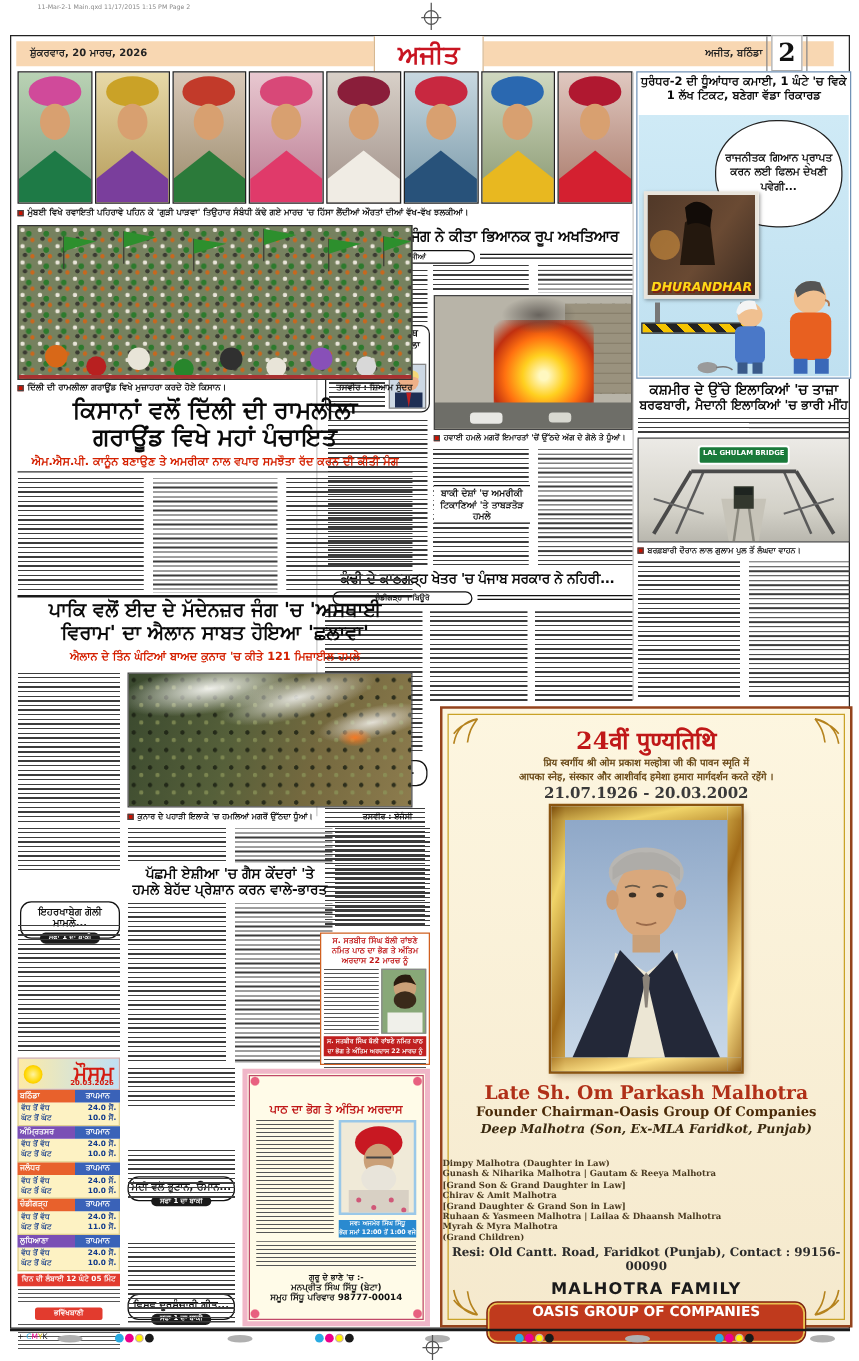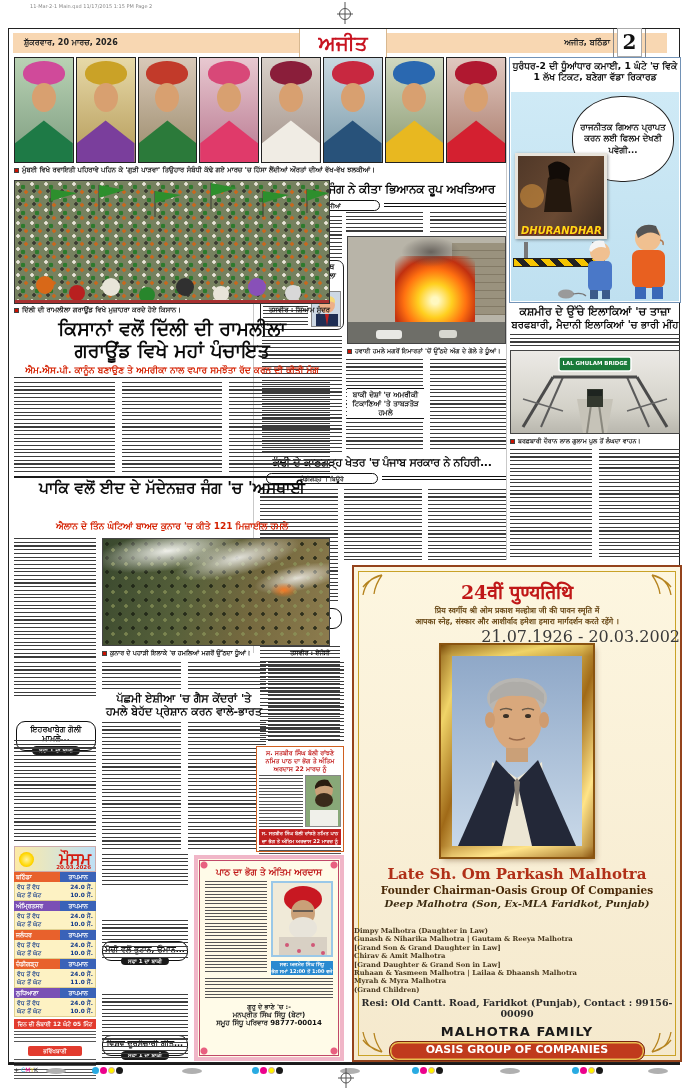--- a/index.html
+++ b/index.html
@@ -291,20 +291,21 @@
 <div class="abs hl red" style="left:14px;top:365px;width:316px;font-size:9px;border-bottom:1px solid #333;padding-bottom:2px">ਐਮ.ਐਸ.ਪੀ. ਕਾਨੂੰਨ ਬਣਾਉਣ ਤੇ ਅਮਰੀਕਾ ਨਾਲ ਵਪਾਰ ਸਮਝੌਤਾ ਰੱਦ ਕਰਨ ਦੀ ਕੀਤੀ ਮੰਗ</div>
 <div class="abs cols" style="left:14px;top:382px;width:316px;height:92px">
     <div class="gk"></div>
     <div class="gk"></div>
     <div class="gk"></div>
   </div>
 
 <div class="abs hr" style="left:14px;top:476px;width:316px;height:1.5px"></div>
 <div class="abs hl" style="left:14px;top:480px;width:316px;font-size:15.5px">
   <div>ਪਾਕਿ ਵਲੋਂ ਈਦ ਦੇ ਮੱਦੇਨਜ਼ਰ ਜੰਗ 'ਚ 'ਅਸਥਾਈ</div>
+  <div>ਵਿਰਾਮ' ਦਾ ਐਲਾਨ ਸਾਬਤ ਹੋਇਆ 'ਛਲਾਵਾ'</div>
 </div>
 <div class="abs hl red" style="left:14px;top:521px;width:316px;font-size:9px">ਐਲਾਨ ਦੇ ਤਿੰਨ ਘੰਟਿਆਂ ਬਾਅਦ ਕੁਨਾਰ 'ਚ ਕੀਤੇ 121 ਮਿਜ਼ਾਈਲ ਹਮਲੇ</div>
 <div class="abs gk" style="left:14px;top:538px;width:82px;height:120px"></div>
 <div class="abs" style="left:102px;top:538px;width:228px;height:108px;border:1px solid #444;background:linear-gradient(108deg,#39482e 0%,#56603a 38%,#75693f 66%,#8d7c4e 100%);overflow:hidden">
   <div style="position:absolute;inset:0;background-image:radial-gradient(circle at 4px 5px,rgba(25,30,18,.8) 1.5px,transparent 2px),radial-gradient(circle at 10px 11px,rgba(140,150,90,.7) 1.5px,transparent 2px);background-size:13px 14px"></div>
   <div style="position:absolute;left:-10px;top:-8px;width:150px;height:40px;background:radial-gradient(ellipse,rgba(248,248,244,.95),rgba(248,248,244,0) 70%);transform:rotate(-8deg)"></div>
   <div style="position:absolute;left:70px;top:2px;width:130px;height:34px;background:radial-gradient(ellipse,rgba(240,240,236,.9),rgba(240,240,236,0) 70%);transform:rotate(-14deg)"></div>
   <div style="position:absolute;left:150px;top:26px;width:90px;height:26px;background:radial-gradient(ellipse,rgba(244,242,238,.85),rgba(244,242,238,0) 70%);transform:rotate(-12deg)"></div>
   <div style="position:absolute;left:168px;top:44px;width:26px;height:14px;background:radial-gradient(ellipse,rgba(255,120,30,.9),rgba(255,120,30,0) 75%)"></div>
 </div>
@@ -425,21 +426,21 @@
   <div class="redband" style="width:54px;margin:3px auto 0;border-radius:2px">ਭਵਿੱਖਬਾਣੀ</div>
   <div class="gk2" style="height:22px;margin-top:3px"></div>
 </div>
 
 <div class="abs gk" style="left:102px;top:854px;width:86px;height:32px"></div>
 <div class="abs stub" style="left:102px;top:890px;width:86px"><span>ਮੋਦੀ ਵਲੋਂ ਭੂਟਾਨ, ਓਮਾਨ...</span><span class="tag">ਸਫਾ 1 ਦਾ ਬਾਕੀ</span></div>
 <div class="abs gk" style="left:102px;top:920px;width:86px;height:40px"></div>
 <div class="abs stub" style="left:102px;top:964px;width:86px"><span>ਵਿਸ਼ਵ ਦੂਰਸੰਚਾਰੀ ਗੀਤ...</span><span class="tag">ਸਫਾ 1 ਦਾ ਬਾਕੀ</span></div>
 <div class="abs gk" style="left:102px;top:994px;width:86px;height:64px"></div>
 
-<div class="abs floral" style="left:194px;top:855px;width:150px;height:206px;padding:8px 7px">
+<div class="abs floral" style="left:194px;top:855px;width:150px;height:206px;padding:24px 7px">
   <div style="font-size:9px;font-weight:bold;color:#c01818;text-align:center">ਪਾਠ ਦਾ ਭੋਗ ਤੇ ਅੰਤਿਮ ਅਰਦਾਸ</div>
   <div style="display:flex;gap:4px;margin-top:3px">
     <div class="gk2" style="flex:1;height:92px"></div>
     <div style="width:62px">
       <svg width="62" height="76" style="border:2px solid #9ac8e8;background:#f0ead8">
         <ellipse cx="30" cy="16" rx="19" ry="13" fill="#c81822"></ellipse>
         <ellipse cx="30" cy="30" rx="12" ry="13" fill="#caa078"></ellipse>
         <line x1="20" y1="28" x2="40" y2="28" stroke="#444" stroke-width="1.5"></line>
         <ellipse cx="30" cy="45" rx="14" ry="11" fill="#e8e4da"></ellipse>
         <rect x="6" y="54" width="48" height="22" fill="#d8d0c4"></rect>
@@ -471,21 +472,21 @@
   <svg class="abs" style="left:6px;bottom:6px;transform:scaleY(-1)" width="24" height="24">
       <path d="M22,2 C11,4 5,11 3,22 M22,2 C17,9 15,13 14,21 M22,2 C9,7 6,10 3,14" stroke="#b5831e" fill="none" stroke-width="1.3"></path>
     </svg>
   <svg class="abs" style="right:6px;bottom:6px;transform:scale(-1,-1)" width="24" height="24">
       <path d="M22,2 C11,4 5,11 3,22 M22,2 C17,9 15,13 14,21 M22,2 C9,7 6,10 3,14" stroke="#b5831e" fill="none" stroke-width="1.3"></path>
     </svg>
 
   <div class="abs serif" style="left:0;top:12px;width:100%;text-align:center;font-size:19px;font-weight:bold;color:#c01818">24वीं पुण्यतिथि</div>
   <div class="abs" style="left:0;top:38px;width:100%;text-align:center;font-size:7.8px;color:#6a4a18;font-weight:bold">प्रिय स्वर्गीय श्री ओम प्रकाश मल्होत्रा जी की पावन स्मृति में</div>
   <div class="abs" style="left:0;top:49px;width:100%;text-align:center;font-size:7.8px;color:#6a4a18;font-weight:bold">आपका स्नेह, संस्कार और आशीर्वाद हमेशा हमारा मार्गदर्शन करते रहेंगे ।</div>
-  <div class="abs serif" style="left:0;top:60px;width:100%;text-align:right;font-size:16px;font-weight:normal;color:#3a3a3a">21.07.1926 - 20.03.2002</div>
+  <div class="abs serif" style="left:0;top:60px;width:100%;text-align:center;font-size:12px;font-weight:bold;color:#3a3a3a">21.07.1926 - 20.03.2002</div>
 
   <div class="abs frame" style="left:50%;top:78px;transform:translateX(-50%);width:152px;height:212px">
     <svg width="130" height="190" viewBox="0 0 130 190">
       <rect x="0" y="0" width="130" height="190" fill="none"></rect>
       <ellipse cx="65" cy="42" rx="30" ry="20" fill="#b8b6b2"></ellipse>
       <ellipse cx="65" cy="64" rx="25" ry="31" fill="#d9a87c"></ellipse>
       <ellipse cx="38" cy="64" rx="5" ry="8" fill="#cf9c70"></ellipse>
       <ellipse cx="92" cy="64" rx="5" ry="8" fill="#cf9c70"></ellipse>
       <path d="M38,48 Q52,38 65,40 Q80,38 92,48 L92,38 Q78,24 65,26 Q50,24 38,38 Z" fill="#aeaca8"></path>
       <ellipse cx="54" cy="60" rx="3" ry="2" fill="#3a3026"></ellipse>
@@ -510,21 +511,21 @@
     <div>[Grand Son &amp; Grand Daughter in Law]</div>
     <div>Chirav &amp; Amit Malhotra</div>
     <div>[Grand Daughter &amp; Grand Son in Law]</div>
     <div>Ruhaan &amp; Yasmeen Malhotra | Lailaa &amp; Dhaansh Malhotra</div>
     <div>Myrah &amp; Myra Malhotra</div>
     <div>(Grand Children)</div>
   </div>
 
   <div class="abs serif" style="left:0;top:430px;width:100%;text-align:center;font-size:9.5px;font-weight:bold;color:#2a2a2a">Resi: Old Cantt. Road, Faridkot (Punjab), Contact : 99156-00090</div>
   <div class="abs" style="left:0;top:457px;width:100%;text-align:center;font-size:13px;font-weight:bold;color:#1a1a1a;letter-spacing:1px">MALHOTRA FAMILY</div>
-  <div class="abs banner" style="left:50%;top:474px;transform:translateX(-50%);width:256px;height:20px;font-size:11px;line-height:16px">OASIS GROUP OF COMPANIES</div>
+  <div class="abs banner" style="left:50%;top:474px;transform:translateX(-50%);width:256px;height:34px;font-size:11px;line-height:16px">OASIS GROUP OF COMPANIES</div>
 </div>
 
 <div class="abs hr" style="left:8px;top:1063px;width:672px;height:1.5px"></div>
 <div class="abs" style="left:14px;top:1066px;font-size:6px;color:#222">+ <span style="color:#29abe2">C</span><span style="color:#ec008c">M</span><span style="color:#d4b400">Y</span><span style="color:#1a1a1a">K</span></div>
 <div class="abs dotrow" style="left:92px;top:1067px">
     <div class="dot" style="background:#29abe2"></div>
     <div class="dot" style="background:#ec008c"></div>
     <div class="dot" style="background:#fff200;border:0.5px solid #caa"></div>
     <div class="dot" style="background:#1a1a1a"></div>
   </div>

